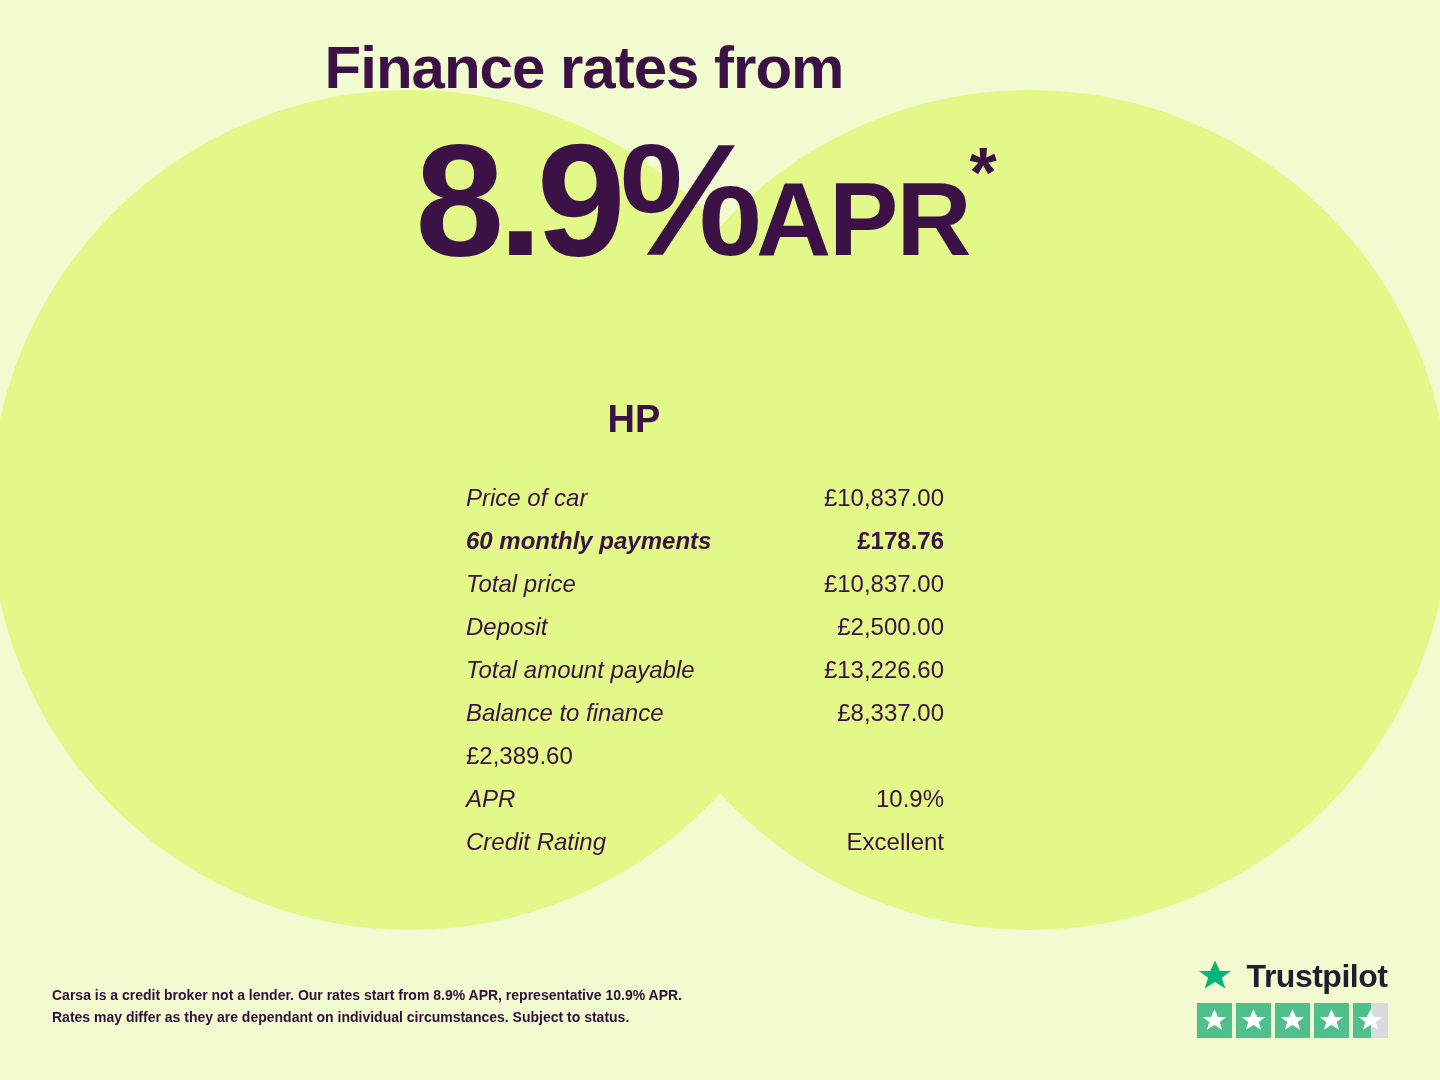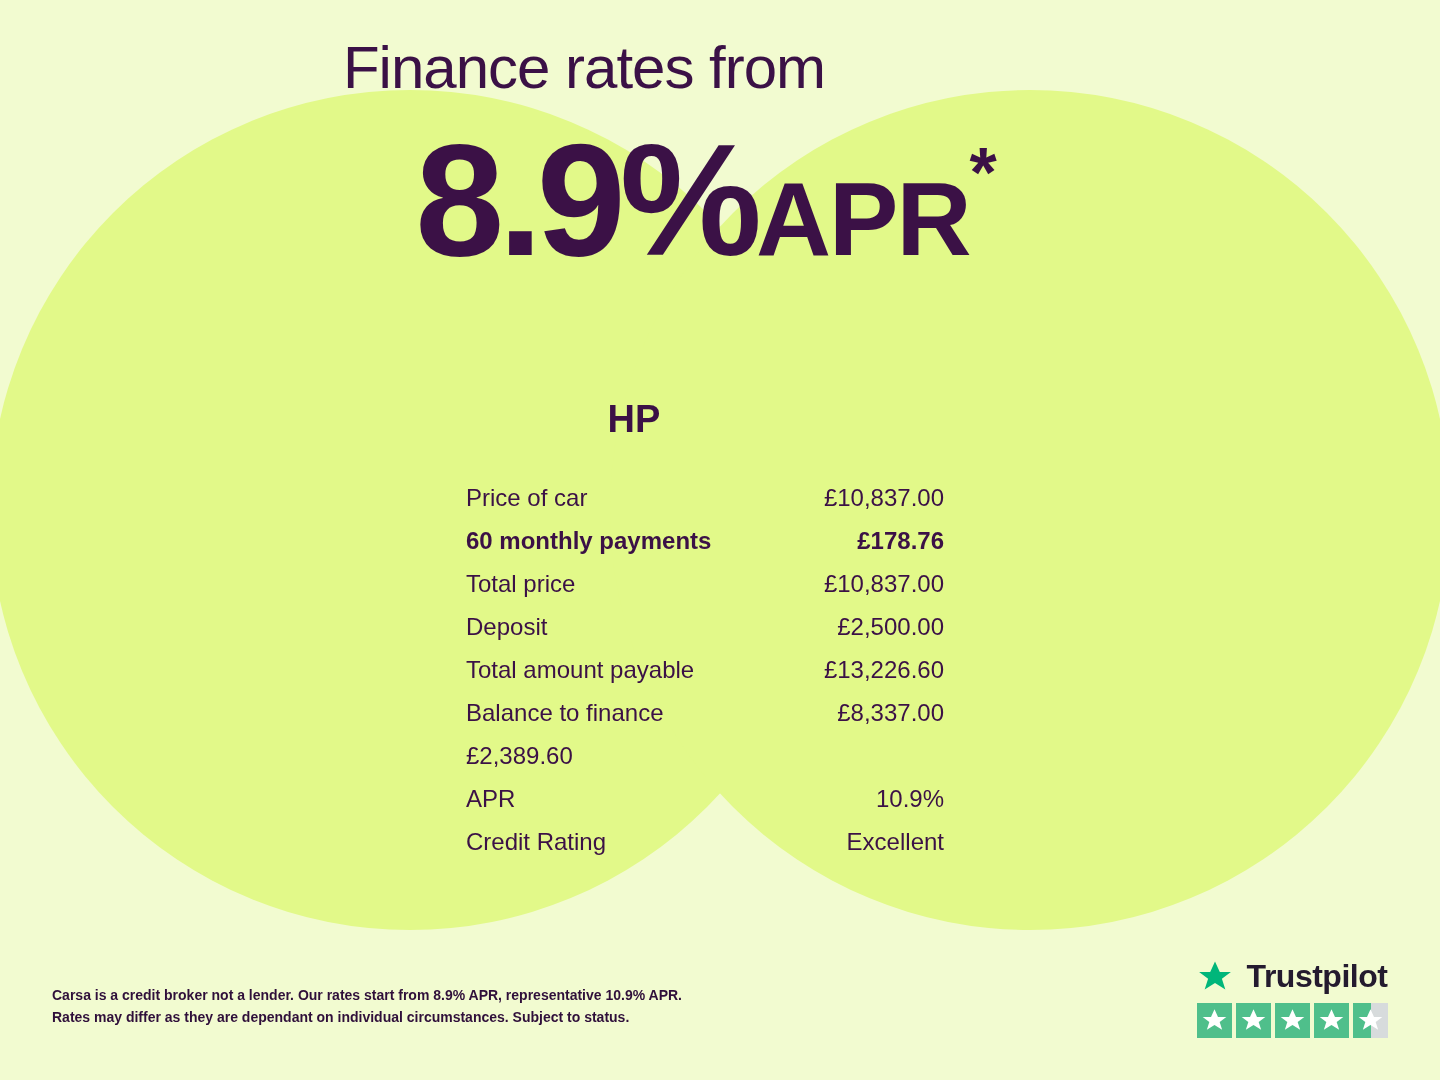--- a/index.html
+++ b/index.html
@@ -42,21 +42,21 @@
     position: absolute;
     inset: 0;
   }
   .headline {
     position: absolute;
     top: 36px;
     left: 0;
     width: 1168px;
     text-align: center;
     font-size: 60px;
-    font-weight: 400;
+    font-weight: 700;
     letter-spacing: -1px;
     color: #3b1146;
     line-height: 1.05;
   }
   .rate-line {
     position: absolute;
     top: 120px;
     left: 0;
     width: 1412px;
     text-align: center;
@@ -108,20 +108,21 @@
     font-size: 24px;
     line-height: 43px;
     color: #3b1146;
   }
   .row.emph .label,
   .row.emph .value {
     font-weight: 700;
   }
   .label {
     text-align: center;
+    font-style: italic;
   }
   .value {
     text-align: center;
   }
   .disclaimer {
     position: absolute;
     left: 52px;
     top: 985px;
     width: 760px;
     font-size: 14px;
@@ -131,21 +132,21 @@
   }
   .trustpilot {
     position: absolute;
     right: 48px;
     bottom: 42px;
     width: 200px;
     text-align: center;
   }
   .tp-wordmark {
     display: flex;
-    align-items: flex-end;
+    align-items: flex-start;
     justify-content: center;
     gap: 14px;
     margin-bottom: 8px;
   }
   .tp-star-logo {
     width: 36px;
     height: 36px;
     display: block;
   }
   .tp-name {

